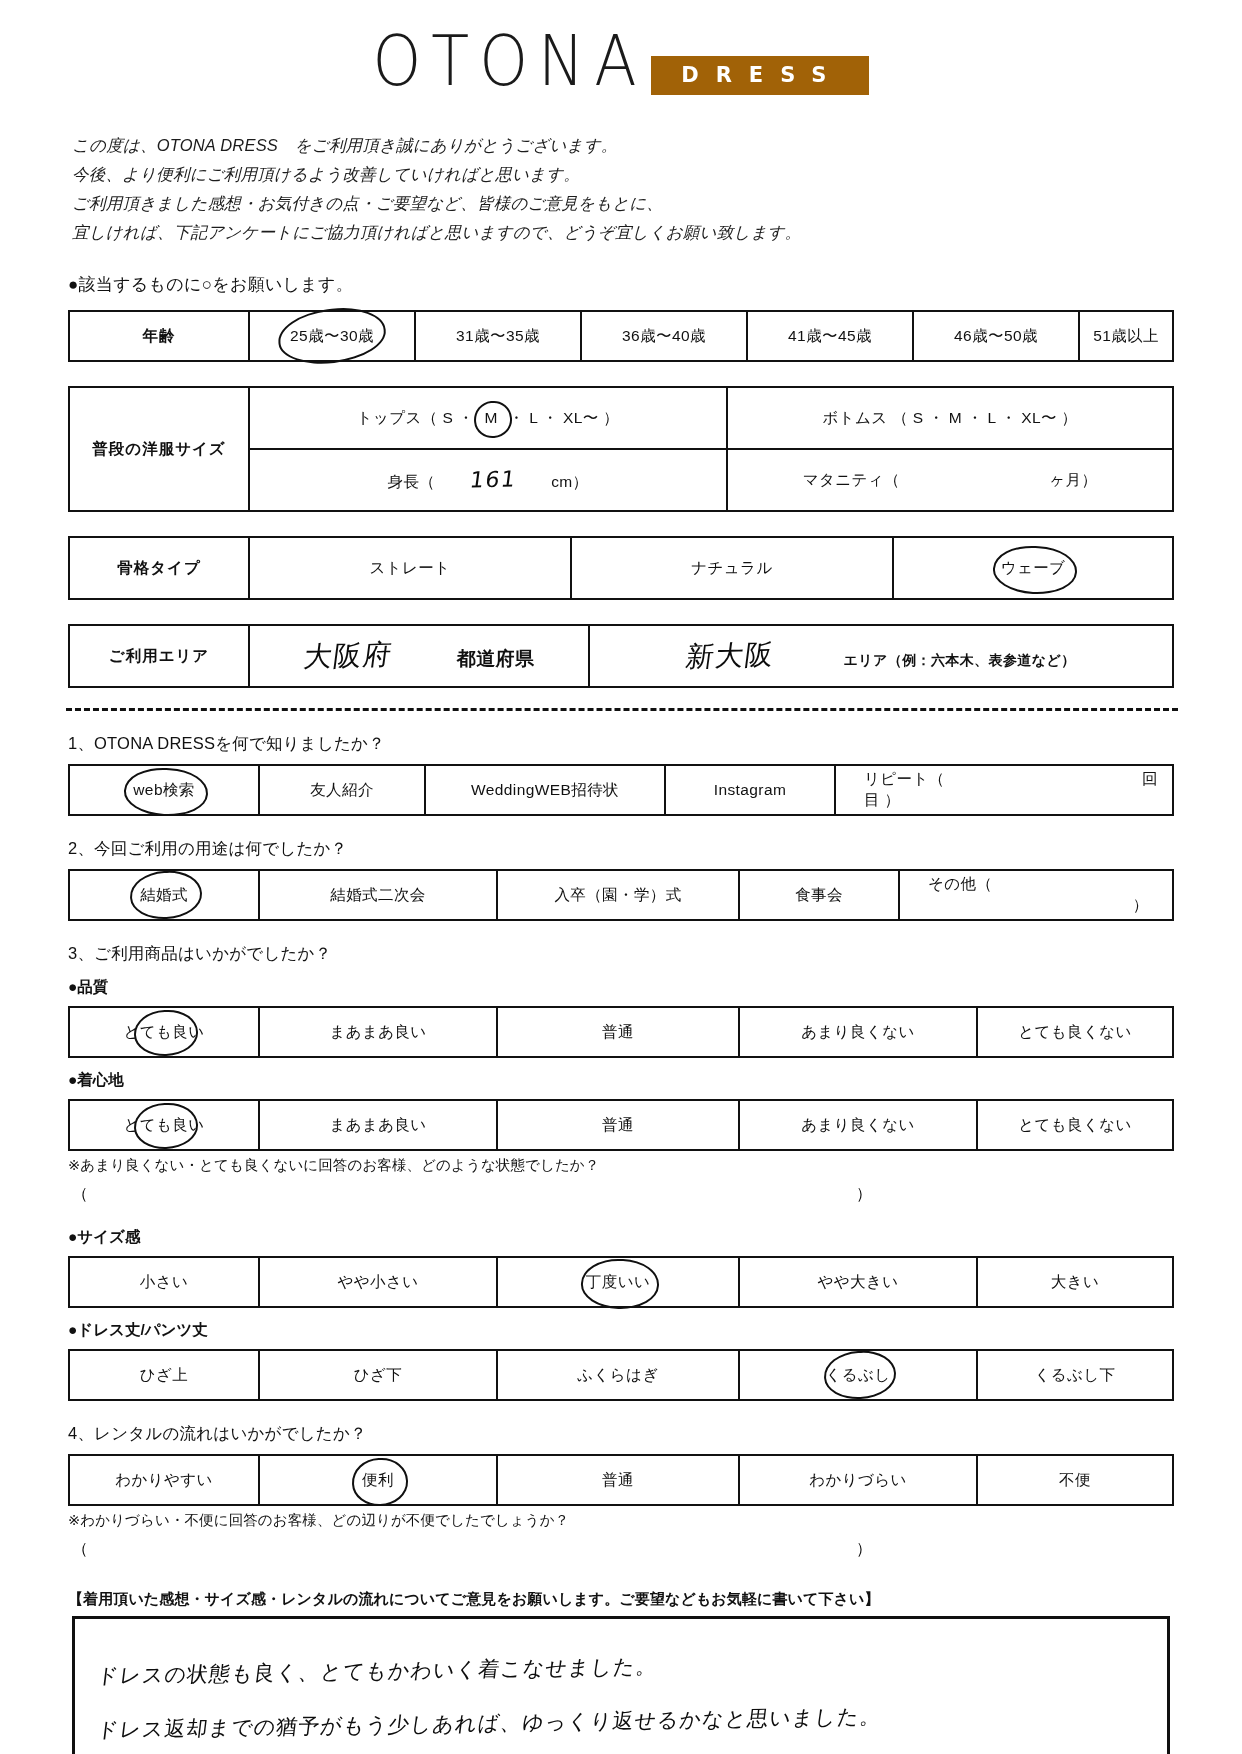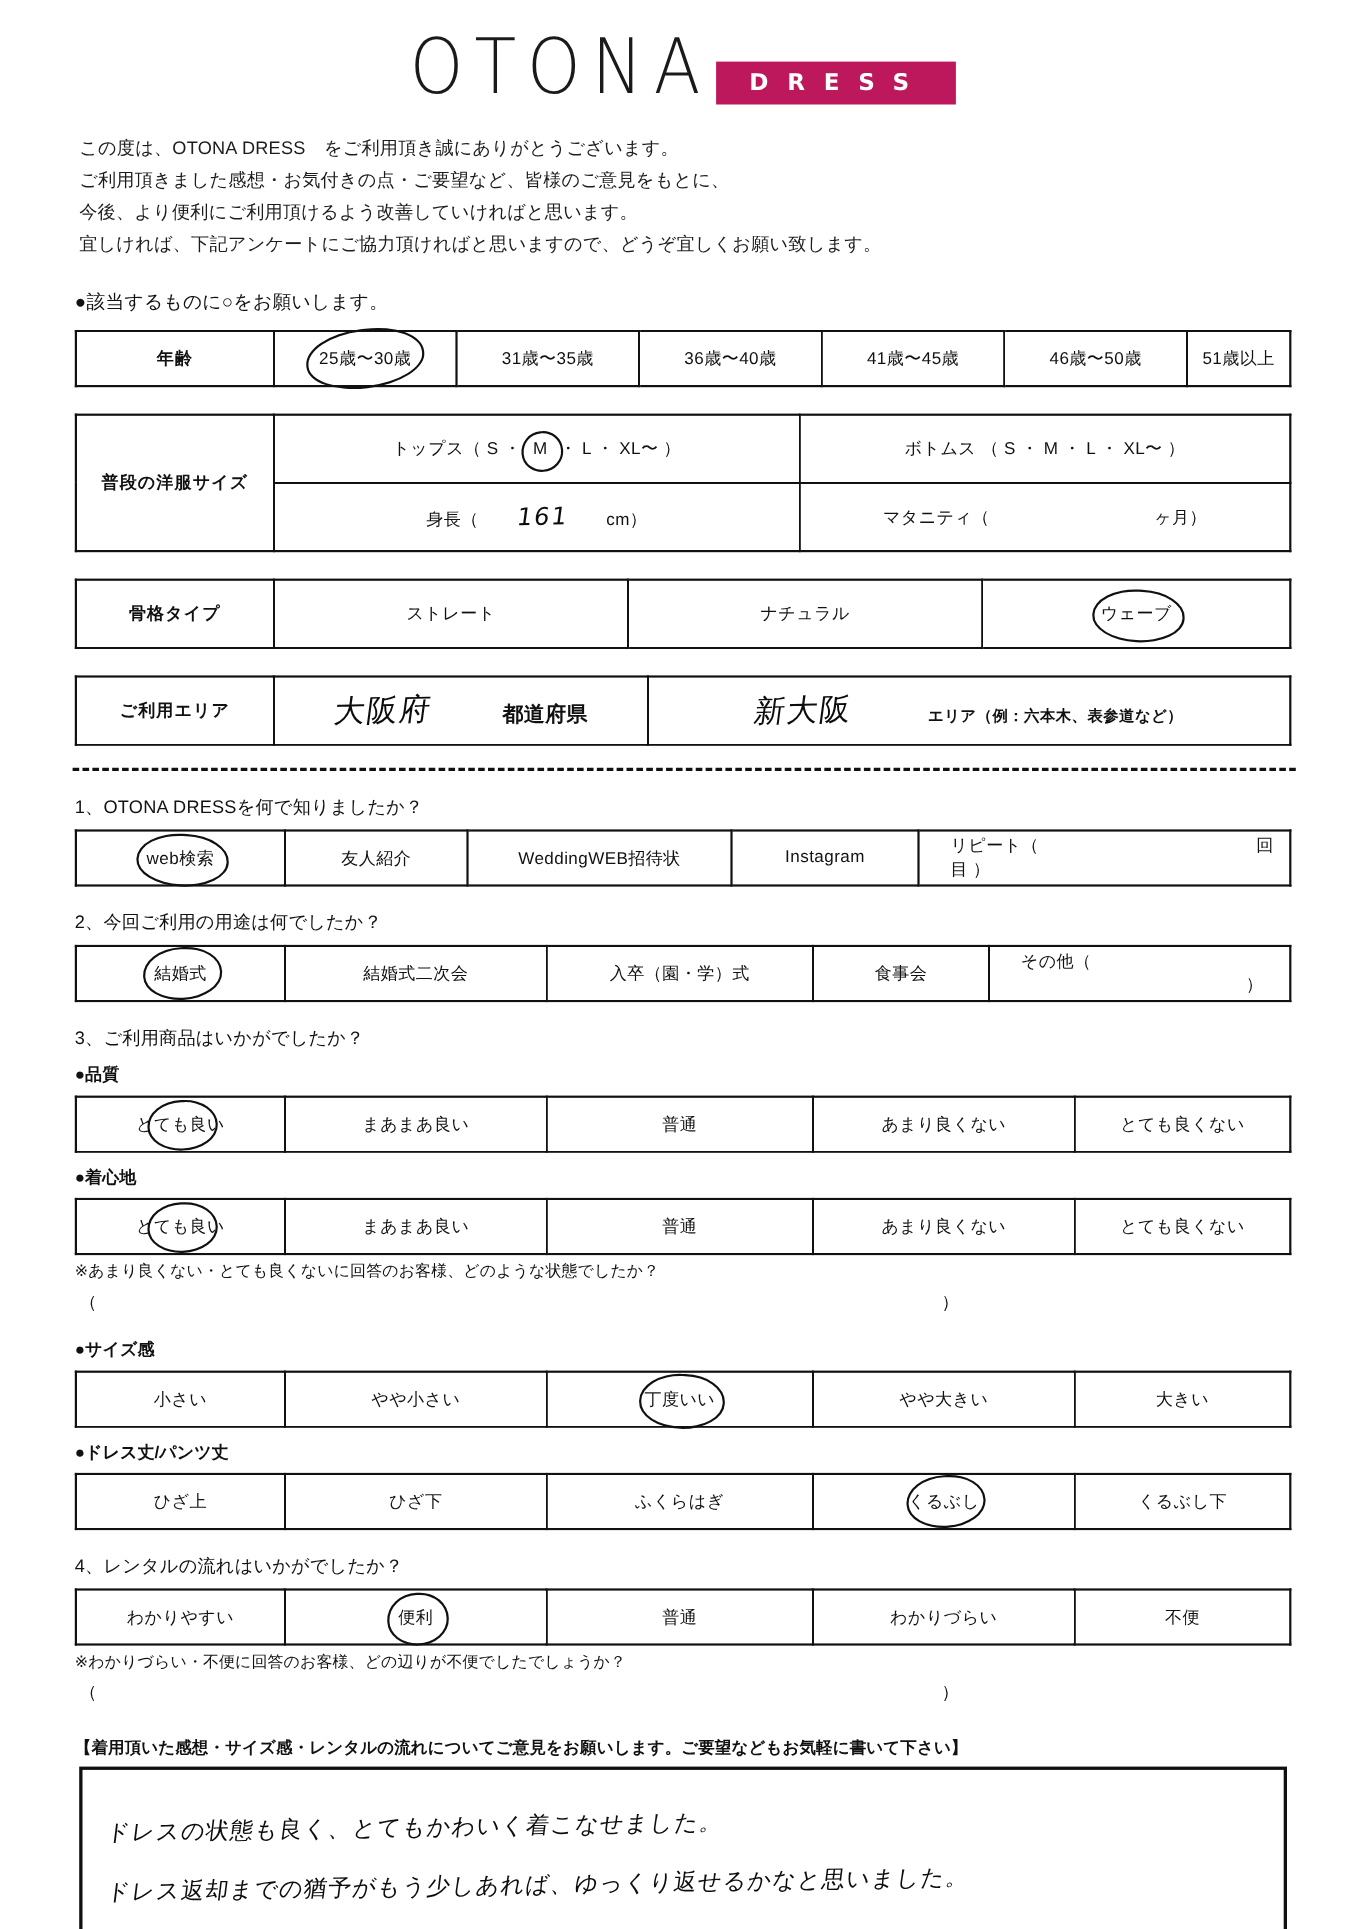--- a/index.html
+++ b/index.html
@@ -32,38 +32,39 @@
     font-family: "DejaVu Sans", sans-serif;
     font-size: 62px;
     letter-spacing: 10px;
     font-weight: 300;
     line-height: 1;
     color: #1a1a1a;
     display: inline-block;
     transform: scaleY(1.12);
   }
   .logo-bar {
-    background: #be185d;
+    background: #a16207;
     display: inline-block;
     margin-top: 28px;
     padding: 7px 26px 8px 30px;
   }
   .logo-dress {
     color: #ffffff;
     font-size: 21px;
     letter-spacing: 17px;
     font-weight: 600;
     font-family: "DejaVu Sans", sans-serif;
     display: inline-block;
   }
 
   
   .intro {
-    margin: 26px 0 0 72px;
+    margin: 36px 0 0 72px;
     width: 1060px;
+    font-style: italic;
   }
   .intro div {
     font-size: 16.5px;
     line-height: 29px;
     letter-spacing: 0.2px;
     color: #1c1c1c;
     white-space: nowrap;
   }
 
   .section-lead {
@@ -195,22 +196,22 @@
 
   <div class="logo-wrap">
     <div class="logo-otona">OTONA</div>
     <div class="logo-bar">
       <span class="logo-dress">DRESS</span>
     </div>
   </div>
 
   <div class="intro">
     <div>この度は、OTONA DRESS　をご利用頂き誠にありがとうございます。</div>
+    <div>今後、より便利にご利用頂けるよう改善していければと思います。</div>
     <div>ご利用頂きました感想・お気付きの点・ご要望など、皆様のご意見をもとに、</div>
-    <div>今後、より便利にご利用頂けるよう改善していければと思います。</div>
     <div>宜しければ、下記アンケートにご協力頂ければと思いますので、どうぞ宜しくお願い致します。</div>
   </div>
 
   <div class="section-lead">●該当するものに○をお願いします。</div>
 
   <table class="tbl">
     <tbody>
         <tr>
       <td class="head" style="width:170px">年齢</td>
       <td style="width:156px">

